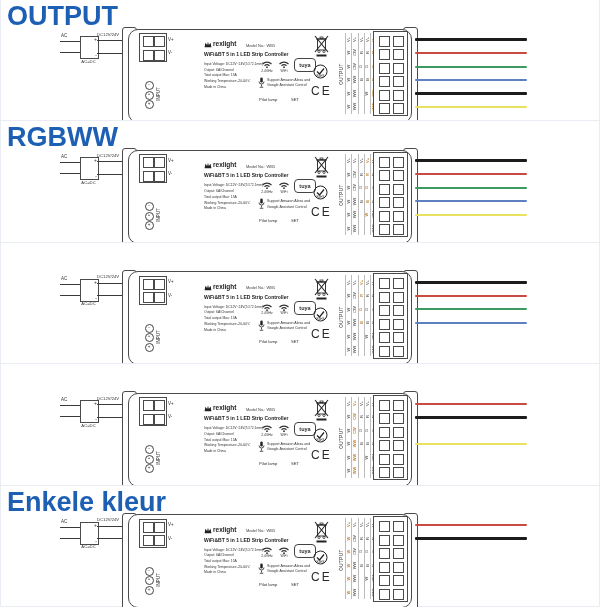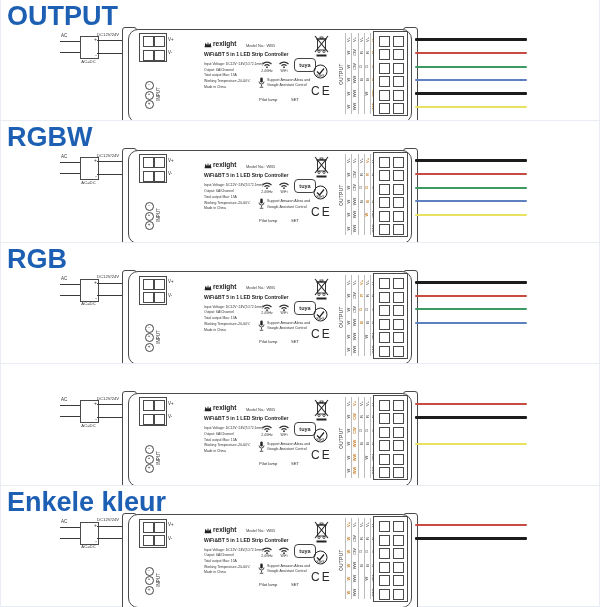--- a/index.html
+++ b/index.html
@@ -274,21 +274,21 @@
           <div class="wire" style="top: 65.5px; height: 2px; background: rgb(61, 154, 96);"></div>
           <div class="wire" style="top: 79px; height: 2px; background: rgb(93, 128, 193);"></div>
           <div class="wire" style="top: 92px; height: 3px; background: rgb(28, 28, 28);"></div>
           <div class="wire" style="top: 106px; height: 2px; background: rgb(232, 226, 94);"></div>
         </div>
 
     </div>
   </section>
 
   <section class="panel">
-    <h2 class="title" style="color: rgb(29, 95, 179);">RGBW</h2>
+    <h2 class="title" style="color: rgb(29, 95, 179);">RGBWW</h2>
     <div class="diagram">
 
       <div class="tiny" style="left:60px;top:33px;font-size:4.5px;">AC</div>
       <div class="hline" style="left:59px;top:41px;width:20px;"></div>
       <div class="hline" style="left:59px;top:52px;width:20px;"></div>
       <div class="ac-box">
         <span class="plus">+</span>
         <span class="minus">-</span>
       </div>
       <div class="tiny" style="left:71px;top:58.5px;width:33px;text-align:center;font-size:4.2px;">AC=DC</div>
@@ -505,21 +505,20 @@
           <div class="wire" style="top: 52px; height: 2px; background: rgb(201, 74, 65);"></div>
           <div class="wire" style="top: 65.5px; height: 2px; background: rgb(61, 154, 96);"></div>
           <div class="wire" style="top: 79px; height: 2px; background: rgb(93, 128, 193);"></div>
           <div class="wire" style="top: 92.5px; height: 2px; background: rgb(232, 226, 94);"></div>
         </div>
 
     </div>
   </section>
 
   <section class="panel">
-    <h2 class="title" style="color: rgb(29, 95, 179);">RGB</h2>
     <div class="diagram">
 
       <div class="tiny" style="left:60px;top:33px;font-size:4.5px;">AC</div>
       <div class="hline" style="left:59px;top:41px;width:20px;"></div>
       <div class="hline" style="left:59px;top:52px;width:20px;"></div>
       <div class="ac-box">
         <span class="plus">+</span>
         <span class="minus">-</span>
       </div>
       <div class="tiny" style="left:71px;top:58.5px;width:33px;text-align:center;font-size:4.2px;">AC=DC</div>

